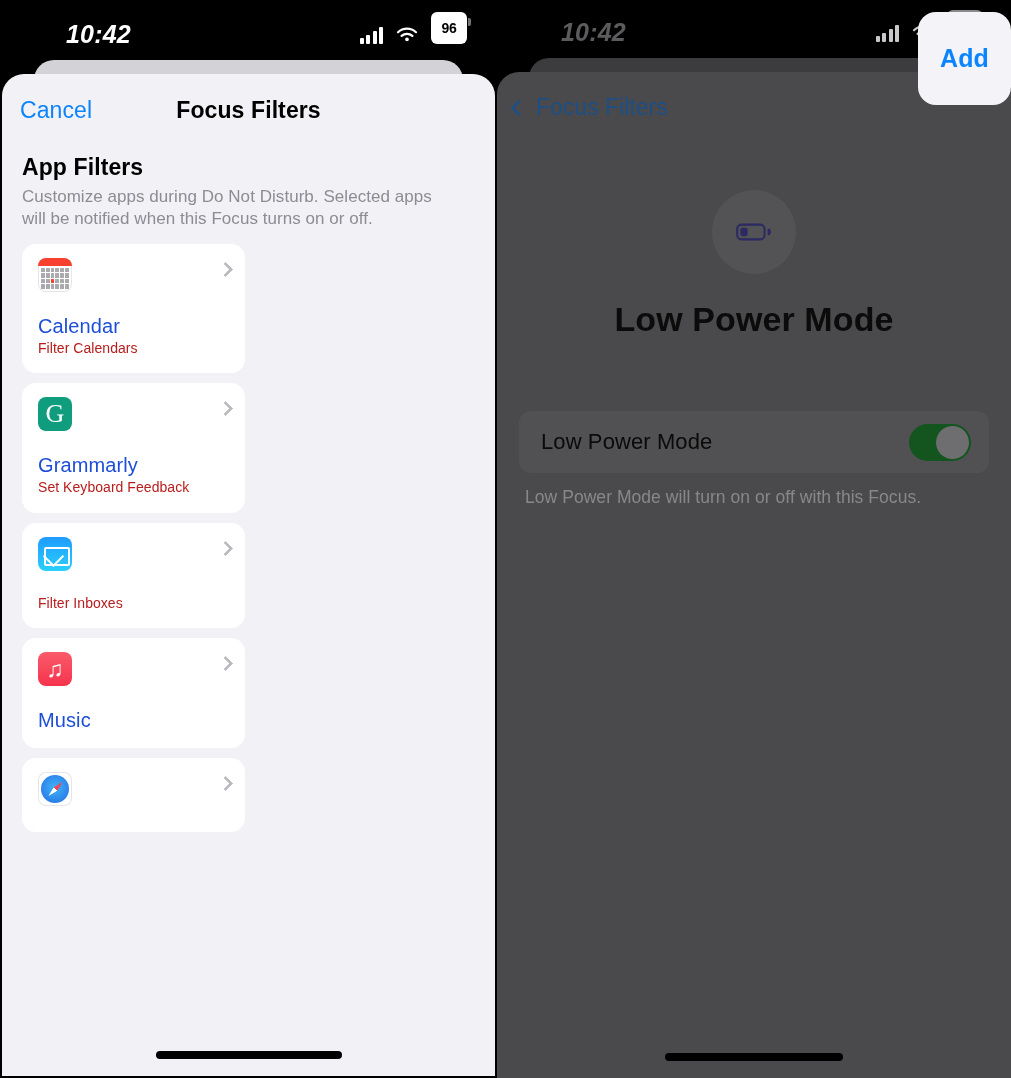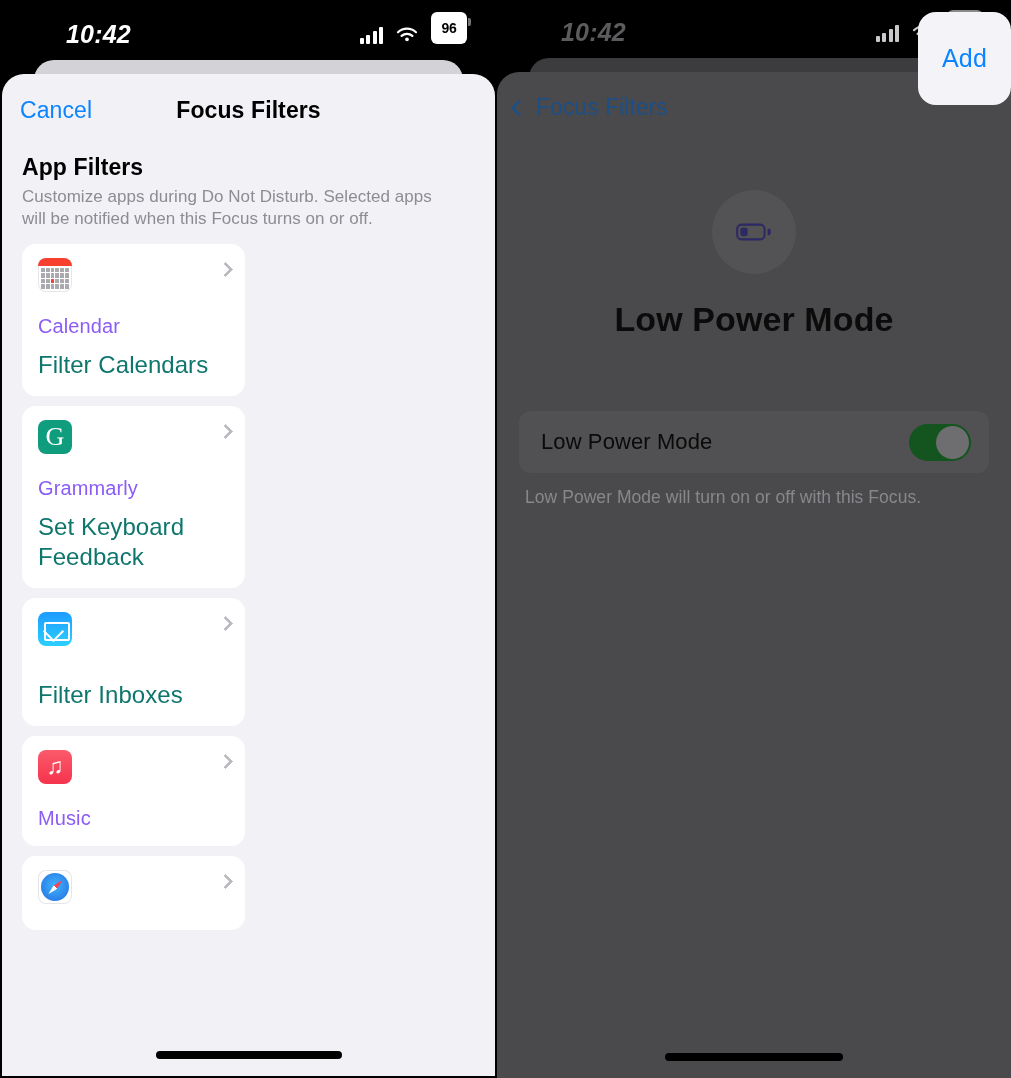--- a/index.html
+++ b/index.html
@@ -85,22 +85,22 @@
     display:flex; flex-direction:column;
   }
   .card .icon-row{ height:44px; display:flex; align-items:flex-start; }
   .chev{
     position:absolute; right:14px; top:20px;
     width:11px; height:11px; border-right:3px solid #b9b9bf;
     border-top:3px solid #b9b9bf; transform:rotate(45deg);
     border-radius:1px;
   }
   .card .sp{ flex:1 1 auto; min-height:12px; }
-  .card .nm{ font-size:20px; color:#8b5cf6; letter-spacing:.1px; line-height:1.2; }
-  .card .ds{ font-size:24px; color:#0f766e; line-height:1.25; margin-top:12px; letter-spacing:.05px; }
+  .card .nm{ font-size:20px; color:#1d4ed8; letter-spacing:.1px; line-height:1.2; }
+  .card .ds{ font-size:14px; color:#b91c1c; line-height:1.25; margin-top:2px; letter-spacing:.05px; }
 
   
   .app-ic{ width:34px; height:34px; border-radius:8px; position:relative; flex:none; overflow:hidden; }
   .ic-cal{ background:#fff; box-shadow:0 0 0 1px #e6e6e8 inset; }
   .ic-cal .top{ position:absolute; left:0; right:0; top:0; height:8px; background:#f8402f; }
   .ic-cal .dots{ position:absolute; left:3px; right:3px; top:10px; bottom:3px;
     display:grid; grid-template-columns:repeat(6,1fr); grid-template-rows:repeat(4,1fr); gap:1px; }
   .ic-cal .dots b{ background:#a9a9ae; border-radius:.5px; }
   .ic-cal .dots b.r{ background:#f8402f; }
   .ic-gram{ background:#0f9d7d; }
@@ -174,21 +174,21 @@
     color:#1c4f86; font-size:23px;
   }
   .r-back .cv{
     width:12px; height:12px; border-left:3.4px solid #1c4f86; border-bottom:3.4px solid #1c4f86;
     transform:rotate(45deg); border-radius:1px; margin-right:2px;
   }
   .add-btn{
     position:absolute; right:0px; top:12px; width:93px; height:93px;
     background:#f4f4f8; border-radius:18px;
     display:flex; align-items:center; justify-content:center;
-    font-size:25px; color:#0a84ff; font-weight:normal; letter-spacing:.2px; z-index:9;
+    font-size:25px; color:#0a84ff; font-weight:bold; letter-spacing:.2px; z-index:9;
   }
   .hero{ margin-top:46px; text-align:center; }
   .hero-circ{
     width:84px; height:84px; border-radius:50%; background:rgba(255,255,255,.055);
     margin:0 auto; position:relative;
   }
   .hero-circ .ic-lpm{ position:absolute; left:25px; top:27px; transform:scale(1.05); }
   .hero-circ .ic-lpm .shell{ border-color:#2b2a62; }
   .hero-circ .ic-lpm .fill{ background:#2b2a62; }
   .hero-circ .ic-lpm .nub{ background:#2b2a62; }

